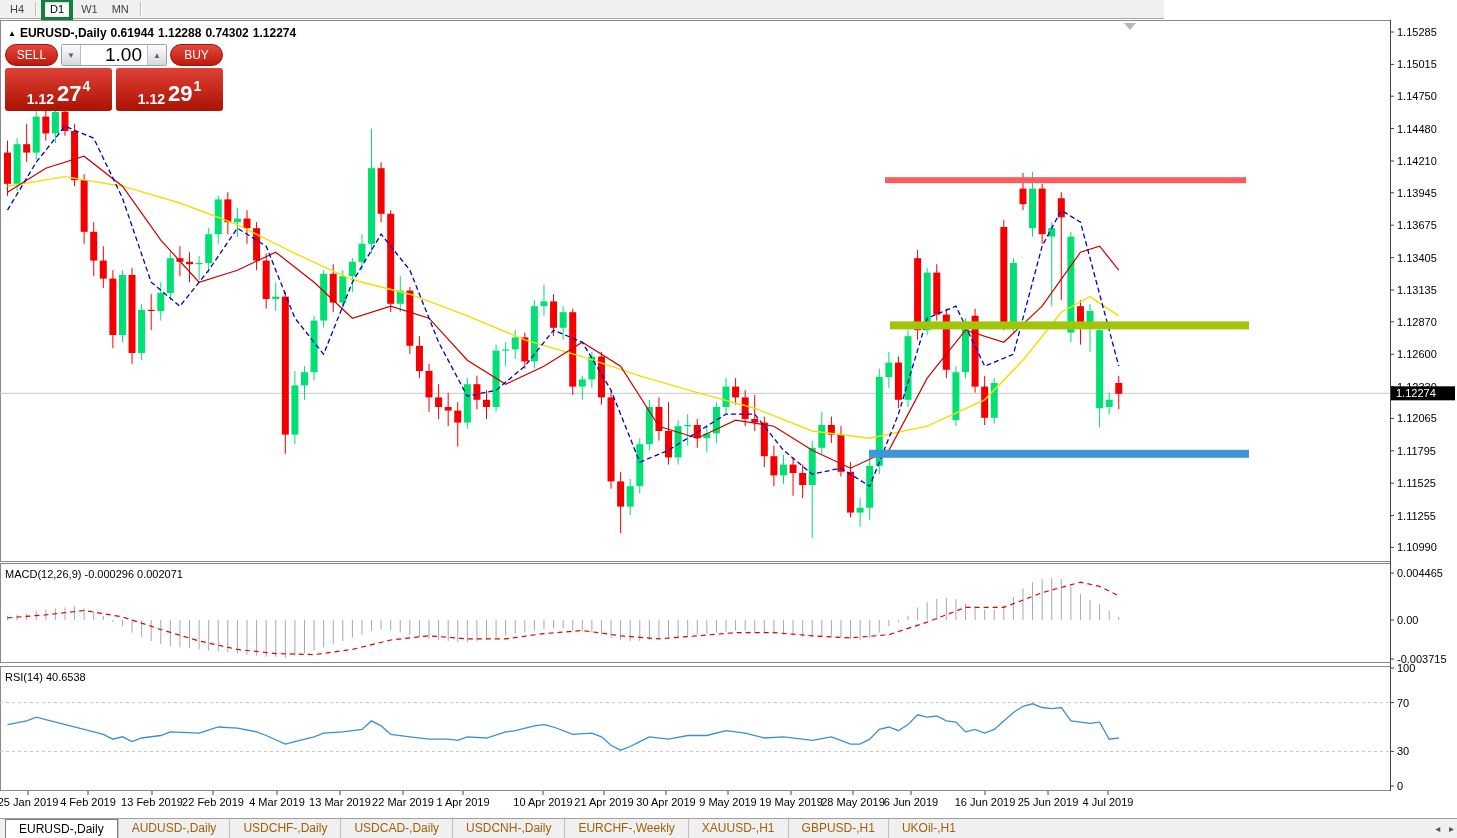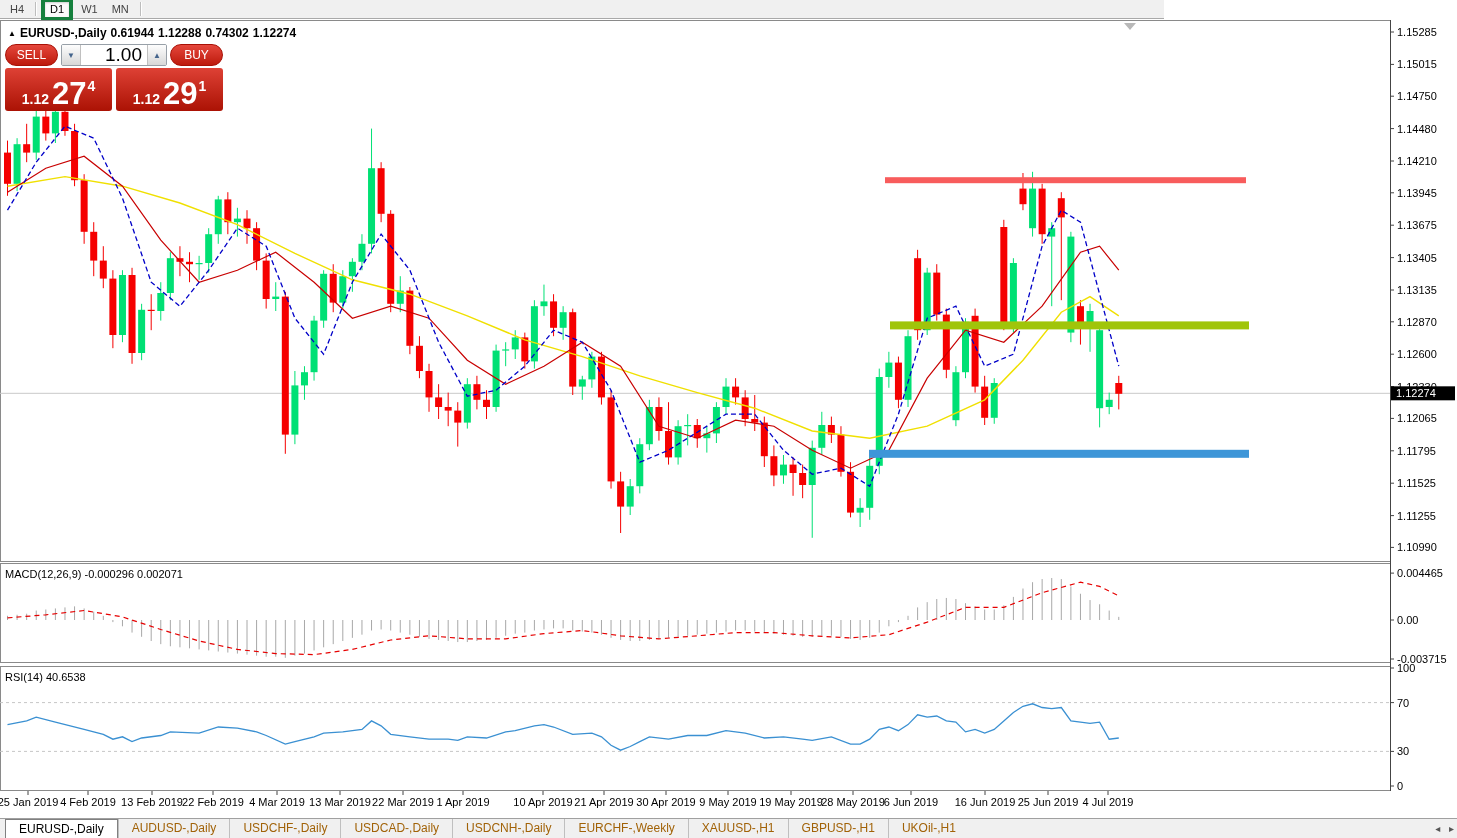--- a/index.html
+++ b/index.html
@@ -26,21 +26,21 @@
   .spin-btn{width:19px;background:linear-gradient(#fdfdfd,#d8d8d8);border:none;border-right:1px solid #c0c0c0;
     color:#44648c;font-size:8px;padding:0;cursor:pointer;}
   .spin-btn.up{border-right:none;border-left:1px solid #c0c0c0;}
   .vol-input{flex:1;border:none;outline:none;text-align:right;font-size:19px;padding:0 5px 0 0;
     font-family:"Liberation Sans",sans-serif;min-width:0;}
   .tp-row2{display:flex;margin-top:2px;}
   .price-box{flex:1;height:39px;background:linear-gradient(#de4135,#ab1204);border-radius:3px;color:#fff;
     display:flex;align-items:flex-end;justify-content:center;padding-bottom:4px;cursor:pointer;}
   .price-box.sell{margin-right:4px;}
   .pb-small{font-size:14px;font-weight:bold;margin-right:3px;line-height:16px;}
-  .pb-big{font-size:31px;font-weight:bold;line-height:26px;}
+  .pb-big{font-size:22px;font-weight:bold;line-height:26px;}
   .pb-sup{font-size:14px;font-weight:bold;position:relative;top:-13px;margin-left:1px;}
   
   .tabbar{position:absolute;left:0;top:818px;width:1457px;height:20px;background:#f0f0f0;
     border-top:1px solid #a0a0a0;display:flex;align-items:stretch;padding-left:5px;box-sizing:border-box;font-size:12px;}
   .tab{padding:2px 13px 0 13px;color:#a16207;white-space:nowrap;cursor:pointer;}
   .tab + .tab{border-left:1px solid #bfbfbf;}
   .tab.active{background:#fff;border:1px solid #808080;border-bottom:none;color:#000;border-left:1px solid #808080;}
   .tab-scroll{position:absolute;right:3px;top:4px;color:#555;font-size:10px;}
   .tab-scroll span{margin-left:6px;cursor:pointer;}
 </style>

